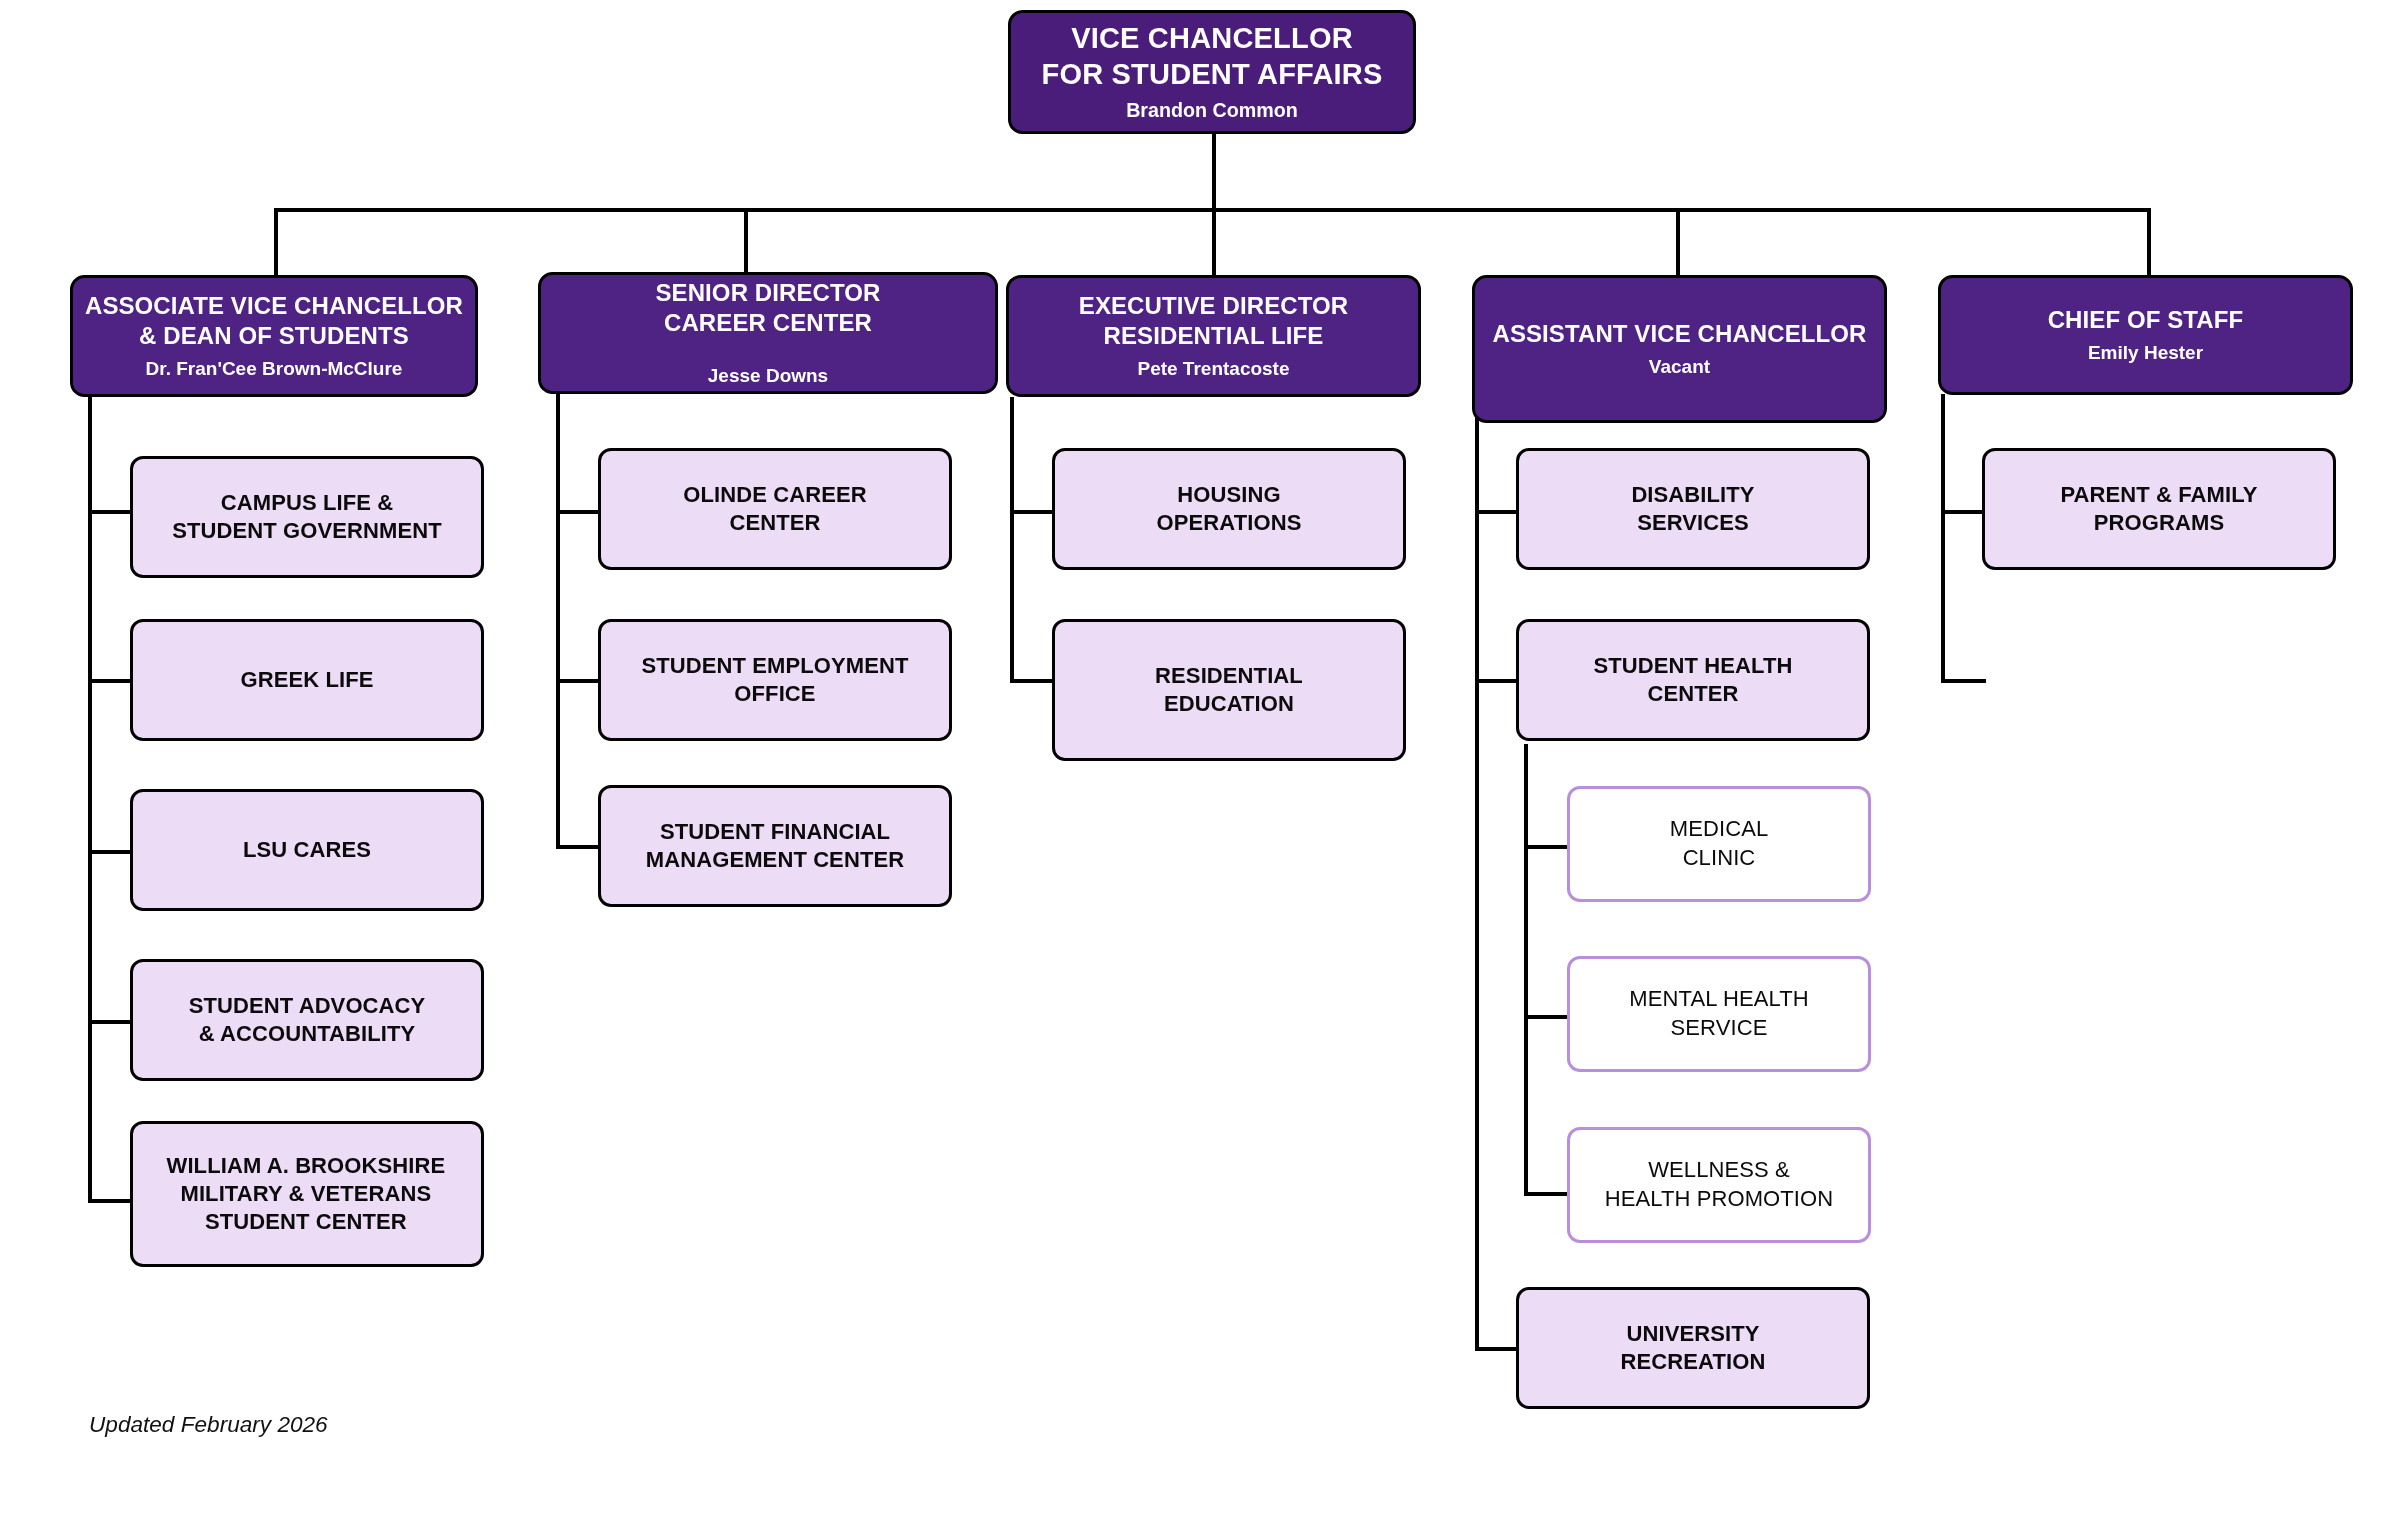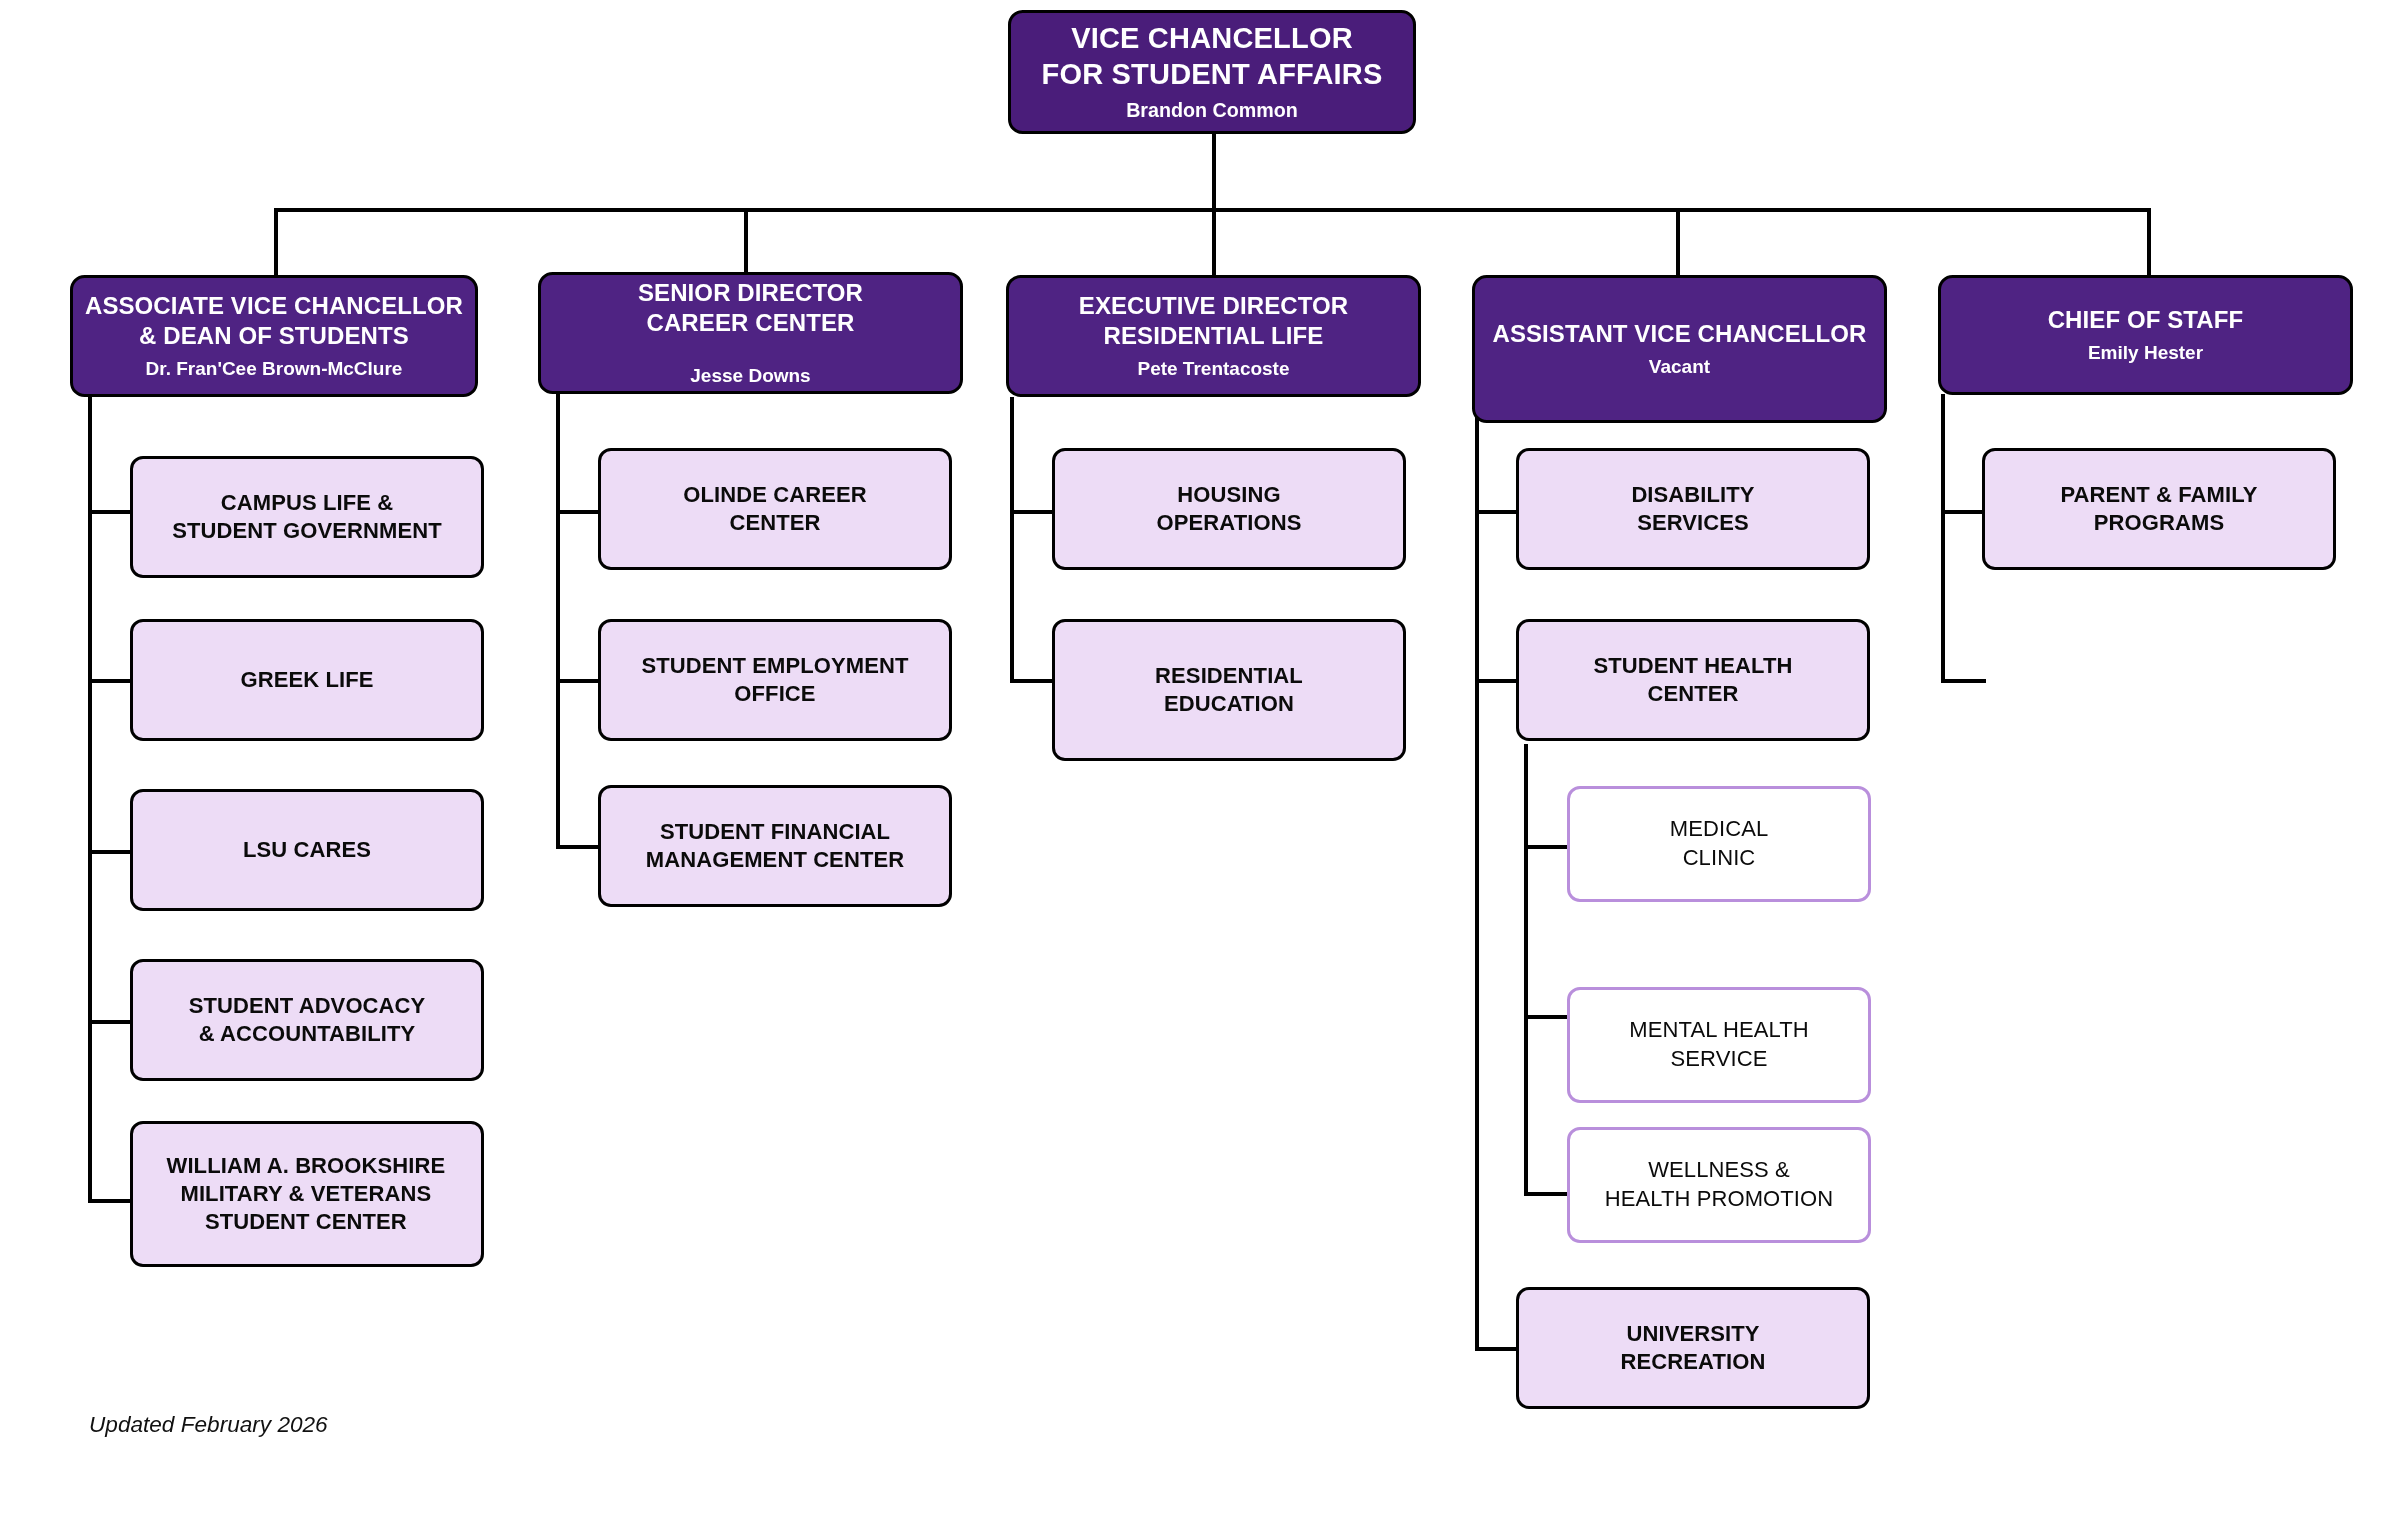--- a/index.html
+++ b/index.html
@@ -168,21 +168,21 @@
   </div>
 
   <div class="node lvl2" style="left:70px;top:275px;width:408px;height:122px;">
     <div class="title">
       <span class="ln">ASSOCIATE VICE CHANCELLOR</span>
       <span class="ln">&amp; DEAN OF STUDENTS</span>
     </div>
     <div class="person">Dr. Fran'Cee Brown-McClure</div>
   </div>
 
-  <div class="node lvl2" style="left:538px;top:272px;width:425px;height:122px;gap:20px;">
+  <div class="node lvl2" style="left:538px;top:272px;width:460px;height:122px;gap:20px;">
     <div class="title">
       <span class="ln">SENIOR DIRECTOR</span>
       <span class="ln">CAREER CENTER</span>
     </div>
     <div class="person">Jesse Downs</div>
   </div>
 
   <div class="node lvl2" style="left:1006px;top:275px;width:415px;height:122px;">
     <div class="title">
       <span class="ln">EXECUTIVE DIRECTOR</span>
@@ -288,21 +288,21 @@
     </div>
   </div>
 
   <div class="node lvl4" style="left:1567px;top:786px;width:304px;height:116px;">
     <div class="title">
       <span class="ln">MEDICAL</span>
       <span class="ln">CLINIC</span>
     </div>
   </div>
 
-  <div class="node lvl4" style="left:1567px;top:956px;width:304px;height:116px;margin-top:31px;">
+  <div class="node lvl4" style="left:1567px;top:956px;width:304px;height:116px;">
     <div class="title">
       <span class="ln">MENTAL HEALTH</span>
       <span class="ln">SERVICE</span>
     </div>
   </div>
 
   <div class="node lvl4" style="left:1567px;top:1127px;width:304px;height:116px;">
     <div class="title">
       <span class="ln">WELLNESS &amp;</span>
       <span class="ln">HEALTH PROMOTION</span>

